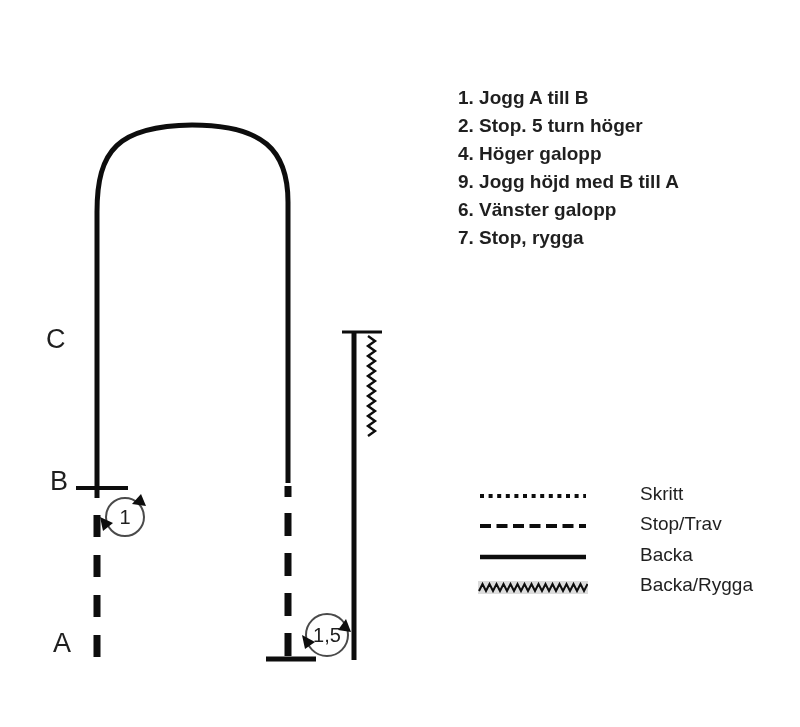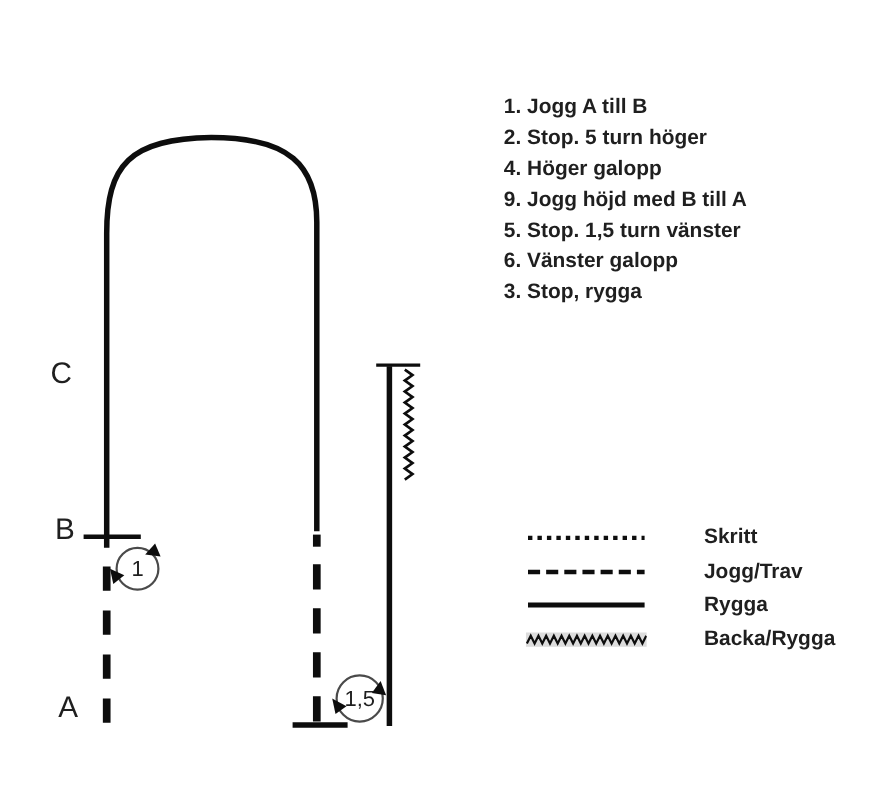--- a/index.html
+++ b/index.html
@@ -26,23 +26,22 @@
     color:#1f1f1f;
     white-space:nowrap;
     font-weight:bold;
   }
   .legend{
     position:absolute;
     left:478px;top:474px;
   }
   .legend-row{
     display:flex;
-    align-items:center;
+    align-items:flex-end;
     height:30.6px;
-    font-weight:bold;
   }
   .legend-sample{width:110px;height:18px;display:block;}
   .legend-label{
     margin-left:52px;
     font-size:19px;
     color:#1f1f1f;
     white-space:nowrap;
   }
   .turn-num{
     font-family:"Liberation Sans", sans-serif;
@@ -90,46 +89,45 @@
 
   <div class="marker" style="left:46px;top:326px;">C</div>
   <div class="marker" style="left:50px;top:468px;">B</div>
   <div class="marker" style="left:53px;top:630px;">A</div>
 
   <div class="instructions">
     <div>1. Jogg A till B</div>
     <div>2. Stop. 5 turn höger</div>
     <div>4. Höger galopp</div>
     <div>9. Jogg höjd med B till A</div>
-    <div>5. Stop. 1,5 turn vänster</div>
     <div>6. Vänster galopp</div>
-    <div>3. Stop, rygga</div>
+    <div>7. Stop, rygga</div>
   </div>
 
   <div class="legend">
 
     <div class="legend-row">
       <svg class="legend-sample" width="110" height="18">
         <line x1="2" y1="9" x2="108" y2="9" stroke="#0d0d0d" stroke-width="4" stroke-dasharray="4 4.6"></line>
       </svg>
       <span class="legend-label">Skritt</span>
     </div>
 
     <div class="legend-row">
       <svg class="legend-sample" width="110" height="18">
         <line x1="2" y1="9" x2="108" y2="9" stroke="#0d0d0d" stroke-width="4" stroke-dasharray="11 5.5"></line>
       </svg>
-      <span class="legend-label">Jogg/Trav</span>
+      <span class="legend-label">Stop/Trav</span>
     </div>
 
     <div class="legend-row">
       <svg class="legend-sample" width="110" height="18">
         <line x1="2" y1="9" x2="108" y2="9" stroke="#0d0d0d" stroke-width="4.5"></line>
       </svg>
-      <span class="legend-label">Rygga</span>
+      <span class="legend-label">Backa</span>
     </div>
 
     <div class="legend-row">
       <svg class="legend-sample" width="110" height="18">
         <rect x="0" y="3" width="110" height="13" fill="#dcdcdc"></rect>
         <polyline fill="none" stroke="#0d0d0d" stroke-width="2" points="1,13 4.5,6 8,13 11.5,6 15,13 18.5,6 22,13 25.5,6 29,13 32.5,6 36,13 39.5,6 43,13 46.5,6 50,13 53.5,6 57,13 60.5,6 64,13 67.5,6 71,13 74.5,6 78,13 81.5,6 85,13 88.5,6 92,13 95.5,6 99,13 102.5,6 106,13 109.5,6"></polyline>
       </svg>
       <span class="legend-label">Backa/Rygga</span>
     </div>
 

